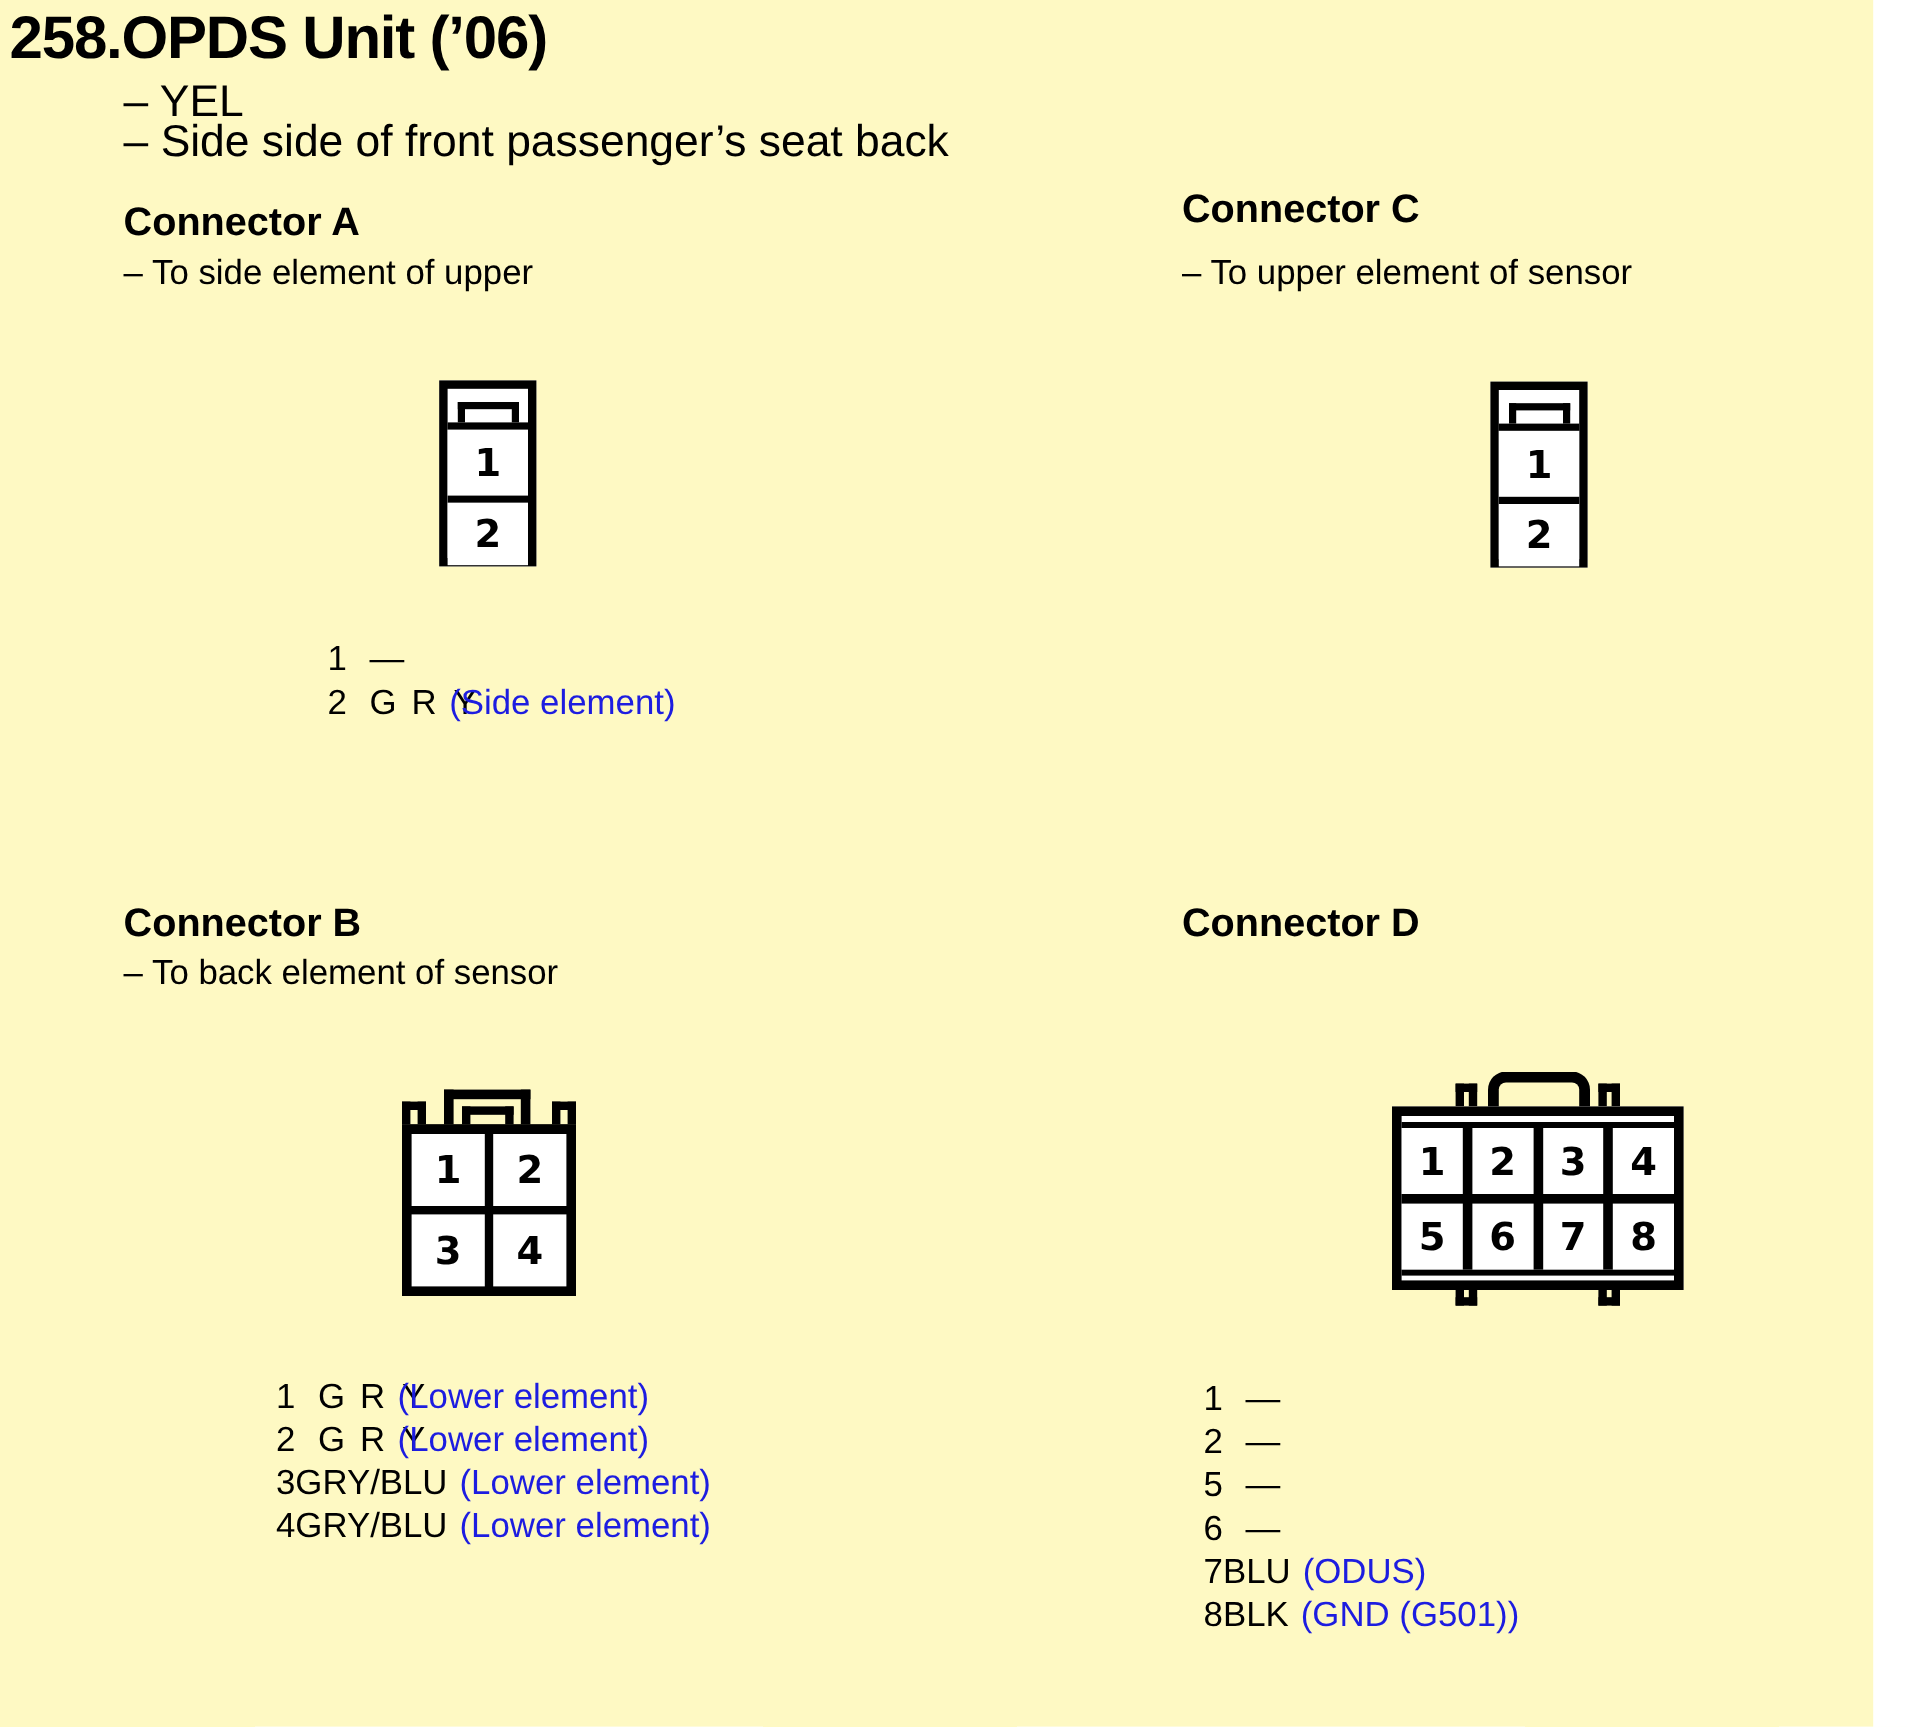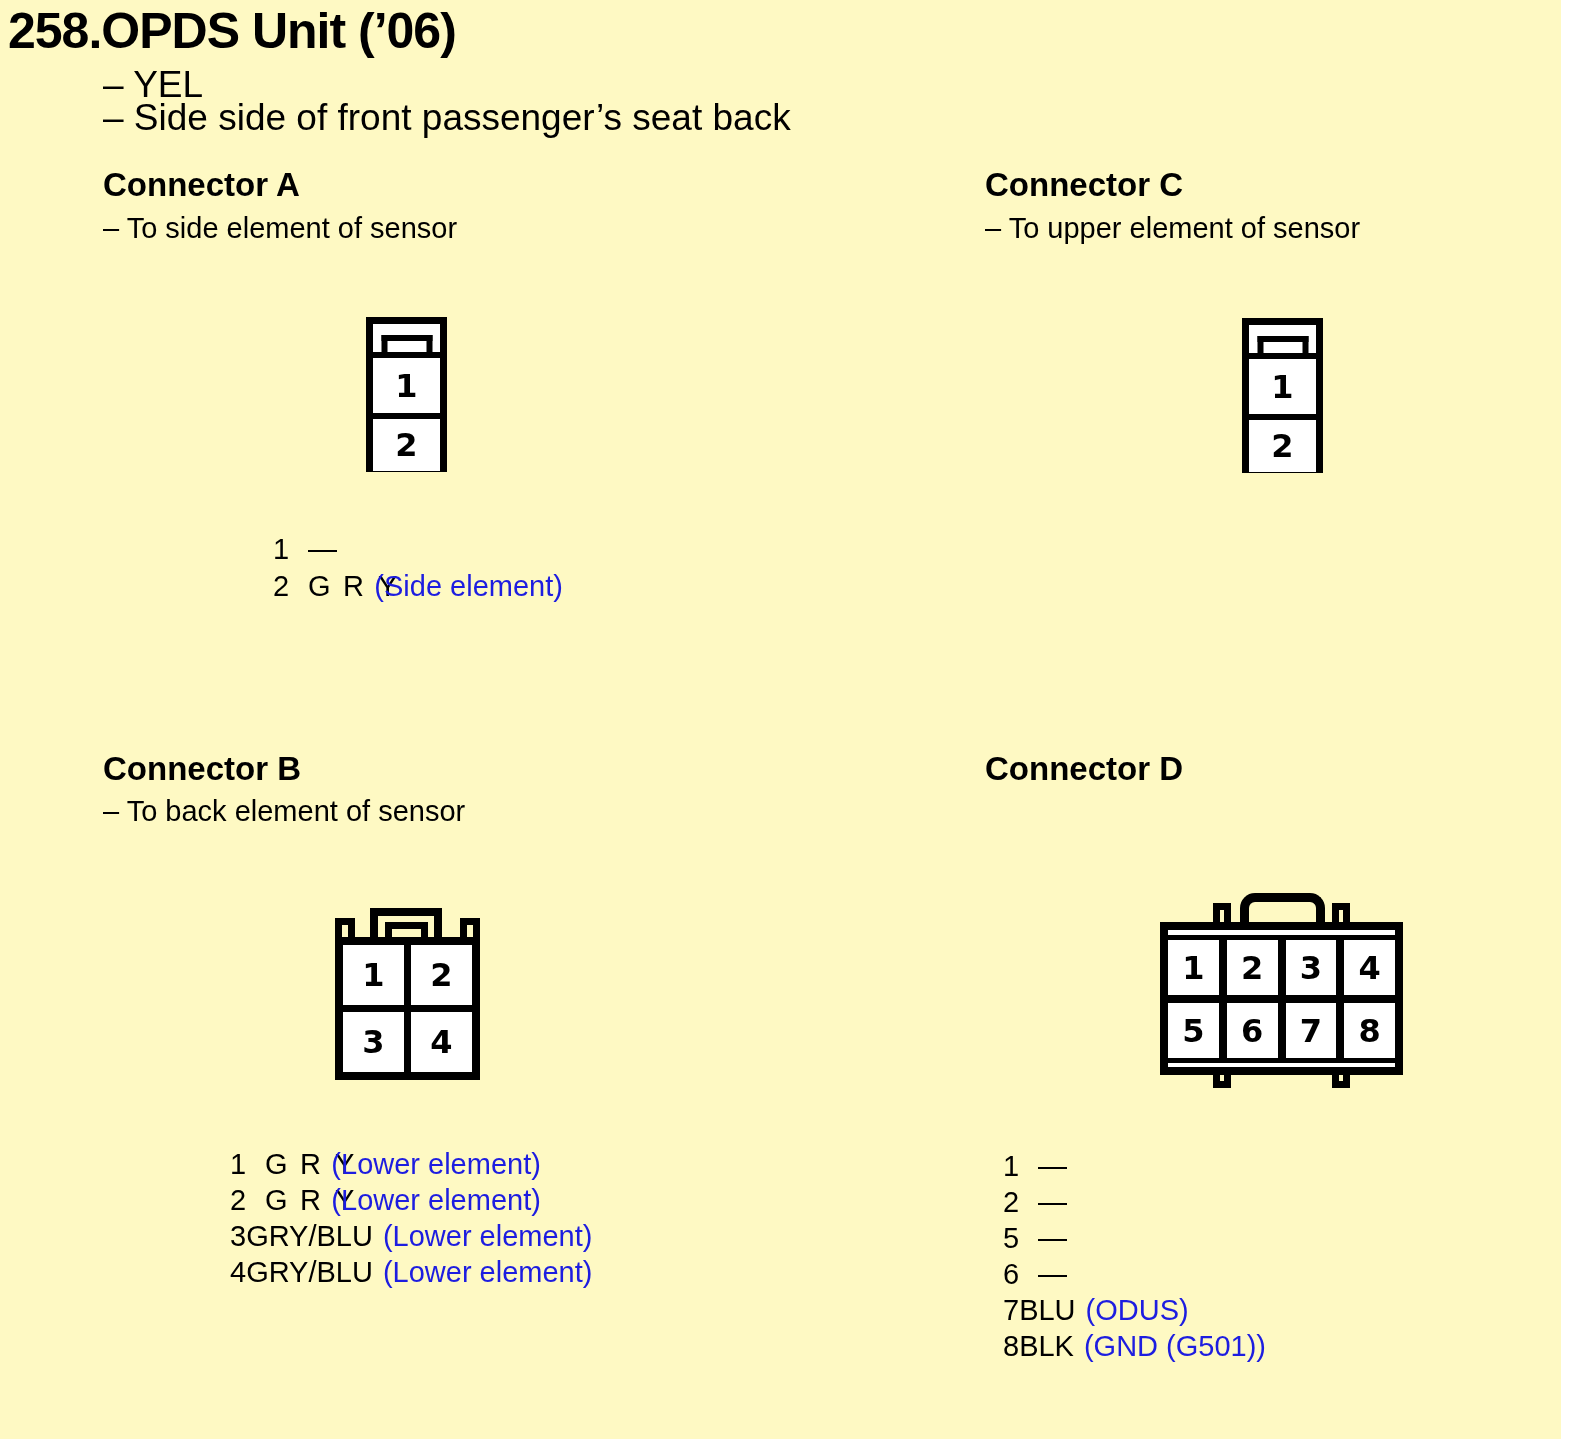--- a/index.html
+++ b/index.html
@@ -54,40 +54,40 @@
 </head>
 <body>
 
 <div class="canvas">
 
   <div class="abs page-title" style="left:8px;top:2px;">258.OPDS Unit (’06)</div>
   <div class="abs note" style="left:103px;top:64px;">– YEL</div>
   <div class="abs note" style="left:103px;top:97px;">– Side side of front passenger’s seat back</div>
 
   <div class="abs sec-head" style="left:103px;top:166px;">Connector A</div>
-  <div class="abs sec-sub" style="left:103px;top:212px;">– To side element of sensor</div>
+  <div class="abs sec-sub" style="left:103px;top:212px;">– To side element of upper</div>
 
   <div class="conn2" style="left:366px;top:317px;">
     <div class="c2-strip">
       <div class="c2-tab"></div>
     </div>
     <div class="cellnum c2-cell1">
         <span>1</span>
       </div>
     <div class="cellnum c2-cell2">
         <span>2</span>
       </div>
   </div>
 
   <div class="plist lh37" style="left:273px;top:531px;">
     <div class="prow"><span class="pcol">1</span><span>—</span></div>
     <div class="prow"><span class="pcol">2</span><span class="pcol">G</span><span class="pcol">R</span><span>Y</span><span class="blue ovl">(Side element)</span></div>
   </div>
 
-  <div class="abs sec-head" style="left:985px;top:166px;">Connector C</div>
+  <div class="abs sec-head" style="left:985px;top:155px;">Connector C</div>
   <div class="abs sec-sub" style="left:985px;top:212px;">– To upper element of sensor</div>
 
   <div class="conn2" style="left:1242px;top:318px;">
     <div class="c2-strip">
       <div class="c2-tab"></div>
     </div>
     <div class="cellnum c2-cell1">
         <span>1</span>
       </div>
     <div class="cellnum c2-cell2">

